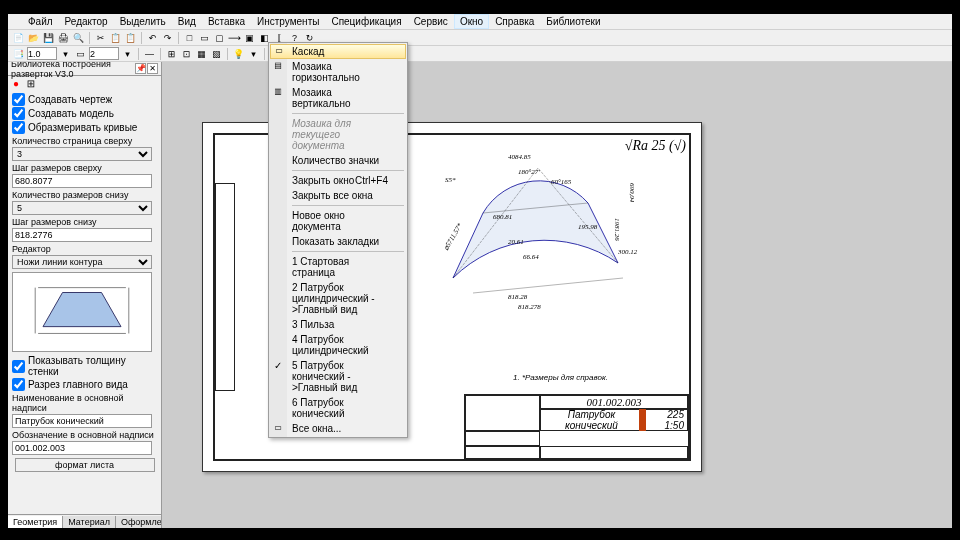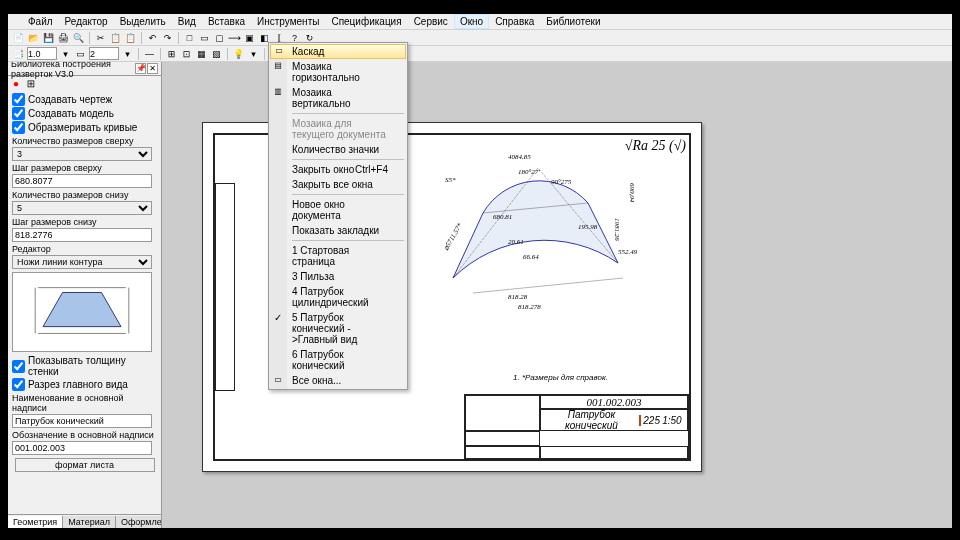--- a/index.html
+++ b/index.html
@@ -42,21 +42,21 @@
 .leftstrip { position: absolute; left: 12px; top: 60px; bottom: 80px; width: 20px; border: 1px solid #222; }
 .drawing1 { position: absolute; left: 105px; top: 60px; width: 80px; height: 120px; }
 .drawing2 { position: absolute; left: 220px; top: 25px; width: 220px; height: 180px; }
 .dimtext { font-size: 7px; font-family: serif; font-style: italic; position: absolute; }
 .status { height: 30px; display: flex; flex-direction: column; border-top: 1px solid #999; }
 .status .strip { height: 18px; background: #fff; border: 1px solid #999; margin: 1px 3px; }
 .status .text { padding: 0 4px; font-size: 9px; }
 .dropdown { position: absolute; left: 260px; top: 28px; width: 140px; background: #f0f0f0; border: 1px solid #9d9d9d; box-shadow: 2px 2px 4px rgba(0,0,0,0.3); z-index: 100; padding: 1px; }
 .dropdown .mi { padding: 2px 18px 2px 22px; font-size: 9px; display: flex; justify-content: space-between; position: relative; }
 .dropdown .mi.hl { background: linear-gradient(#fffde1, #ffe69a); border: 1px solid #e5c365; padding: 1px 17px 1px 21px; }
-.dropdown .mi.dis { color: #888; }
+.dropdown .mi.dis { color: #888; font-style: italic; }
 .dropdown .dsep { height: 1px; background: #c0c0c0; margin: 2px 2px 2px 22px; }
 .dropdown .check { position: absolute; left: 4px; }
 .dropdown .iconstrip { position: absolute; left: 0; top: 0; bottom: 0; width: 18px; background: #e8e8e8; }
 .dropdown .mi .icon { position: absolute; left: 2px; width: 12px; height: 12px; font-size: 8px; text-align: center; }
 </style>
 </head>
 <body>
 
 <div class="app">
   <div class="menubar">
@@ -139,21 +139,21 @@
             <span>Создавать чертеж</span>
           </label>
         <label>
             <input type="checkbox" checked="" style="">
             <span>Создавать модель</span>
           </label>
         <label>
             <input type="checkbox" checked="" style="">
             <span>Образмеривать кривые</span>
           </label>
-        <span class="lbl">Количество размеров сверху</span>
+        <span class="lbl">Количество страница сверху</span>
         <select><option>3</option></select>
         <span class="lbl">Шаг размеров сверху</span>
         <input type="text" value="680.8077" style="">
         <span class="lbl">Количество размеров снизу</span>
         <select><option>5</option></select>
         <span class="lbl">Шаг размеров снизу</span>
         <input type="text" value="818.2776" style="">
         <span class="lbl">Редактор</span>
         <select><option>Ножи линии контура</option></select>
         <div class="preview">
@@ -212,41 +212,41 @@
           <svg viewBox="0 0 220 180" style="width:100%;height:100%">
             <path d="M 30 130 A 130 130 0 0 1 195 115 L 165 55 A 65 65 0 0 0 60 65 Z" fill="#e8eef8" stroke="#33a" stroke-width="1"></path>
             <line x1="30" y1="130" x2="115" y2="20" stroke="#000" stroke-width="0.3" stroke-dasharray="3,1"></line>
             <line x1="195" y1="115" x2="115" y2="20" stroke="#000" stroke-width="0.3" stroke-dasharray="3,1"></line>
             <line x1="60" y1="65" x2="165" y2="55" stroke="#000" stroke-width="0.3"></line>
             <line x1="50" y1="145" x2="200" y2="130" stroke="#000" stroke-width="0.3"></line>
           </svg>
           <span class="dimtext" style="top:28px;left:22px">S5*</span>
           <span class="dimtext" style="top:5px;left:85px">4084.85</span>
           <span class="dimtext" style="top:20px;left:95px">180°27'</span>
-          <span class="dimtext" style="top:30px;left:128px">90°275</span>
+          <span class="dimtext" style="top:30px;left:128px">60°165</span>
           <span class="dimtext" style="top:65px;left:70px">680.81</span>
           <span class="dimtext" style="top:90px;left:85px">20.61</span>
           <span class="dimtext" style="top:105px;left:100px">66.64</span>
           <span class="dimtext" style="top:75px;left:155px">195.98</span>
-          <span class="dimtext" style="top:100px;left:195px">552.49</span>
+          <span class="dimtext" style="top:100px;left:195px">300.12</span>
           <span class="dimtext" style="top:35px;left:205px;writing-mode:tb">690,04</span>
           <span class="dimtext" style="top:70px;left:190px;writing-mode:tb">1981.26</span>
           <span class="dimtext" style="top:145px;left:85px">818.28</span>
           <span class="dimtext" style="top:155px;left:95px">818.278</span>
           <span class="dimtext" style="top:85px;left:15px;transform:rotate(-60deg)">⌀5711.57*</span>
         </div>
 
         <div class="note">1. *Размеры для справок.</div>
 
         <div class="titleblock">
           <div class="small" style="grid-column:1/2;grid-row:1/3"></div>
           <div class="big" style="grid-row:1/2;font-size:11px">001.002.003</div>
           <div class="big" style="grid-row:2/3;display:flex;justify-content:space-between;align-items:center">
             <span style="flex:1;text-align:center;font-size:10px">Патрубок конический</span>
-            <span style="width:45px;border-left:2px solid #c2410c;text-align:center;font-size:8px"><span>225</span> <span>1:50</span></span>
+            <span style="width:45px;border-left:7px solid #c2410c;text-align:right;font-size:8px"><span>225</span> <span>1:50</span></span>
           </div>
           <div class="small" style="grid-column:1/2;grid-row:3/4"></div>
           <div class="small" style="grid-column:1/2;grid-row:4/5"></div>
           <div class="small" style="grid-row:4/5"></div>
         </div>
       </div>
     </div>
   </div>
 
 
@@ -284,20 +284,23 @@
         <span>Новое окно документа</span>
       </div>
     <div class="mi">
         <span>Показать закладки</span>
       </div>
     <div class="dsep"></div>
     <div class="mi">
         <span>1 Стартовая страница</span>
       </div>
     <div class="mi">
+        <span>2 Патрубок цилиндрический -&gt;Главный вид</span>
+      </div>
+    <div class="mi">
         <span>3 Пильза</span>
       </div>
     <div class="mi">
         <span>4 Патрубок цилиндрический</span>
       </div>
     <div class="mi">
         <span class="check">✓</span>
         <span>5 Патрубок конический -&gt;Главный вид</span>
       </div>
     <div class="mi">

